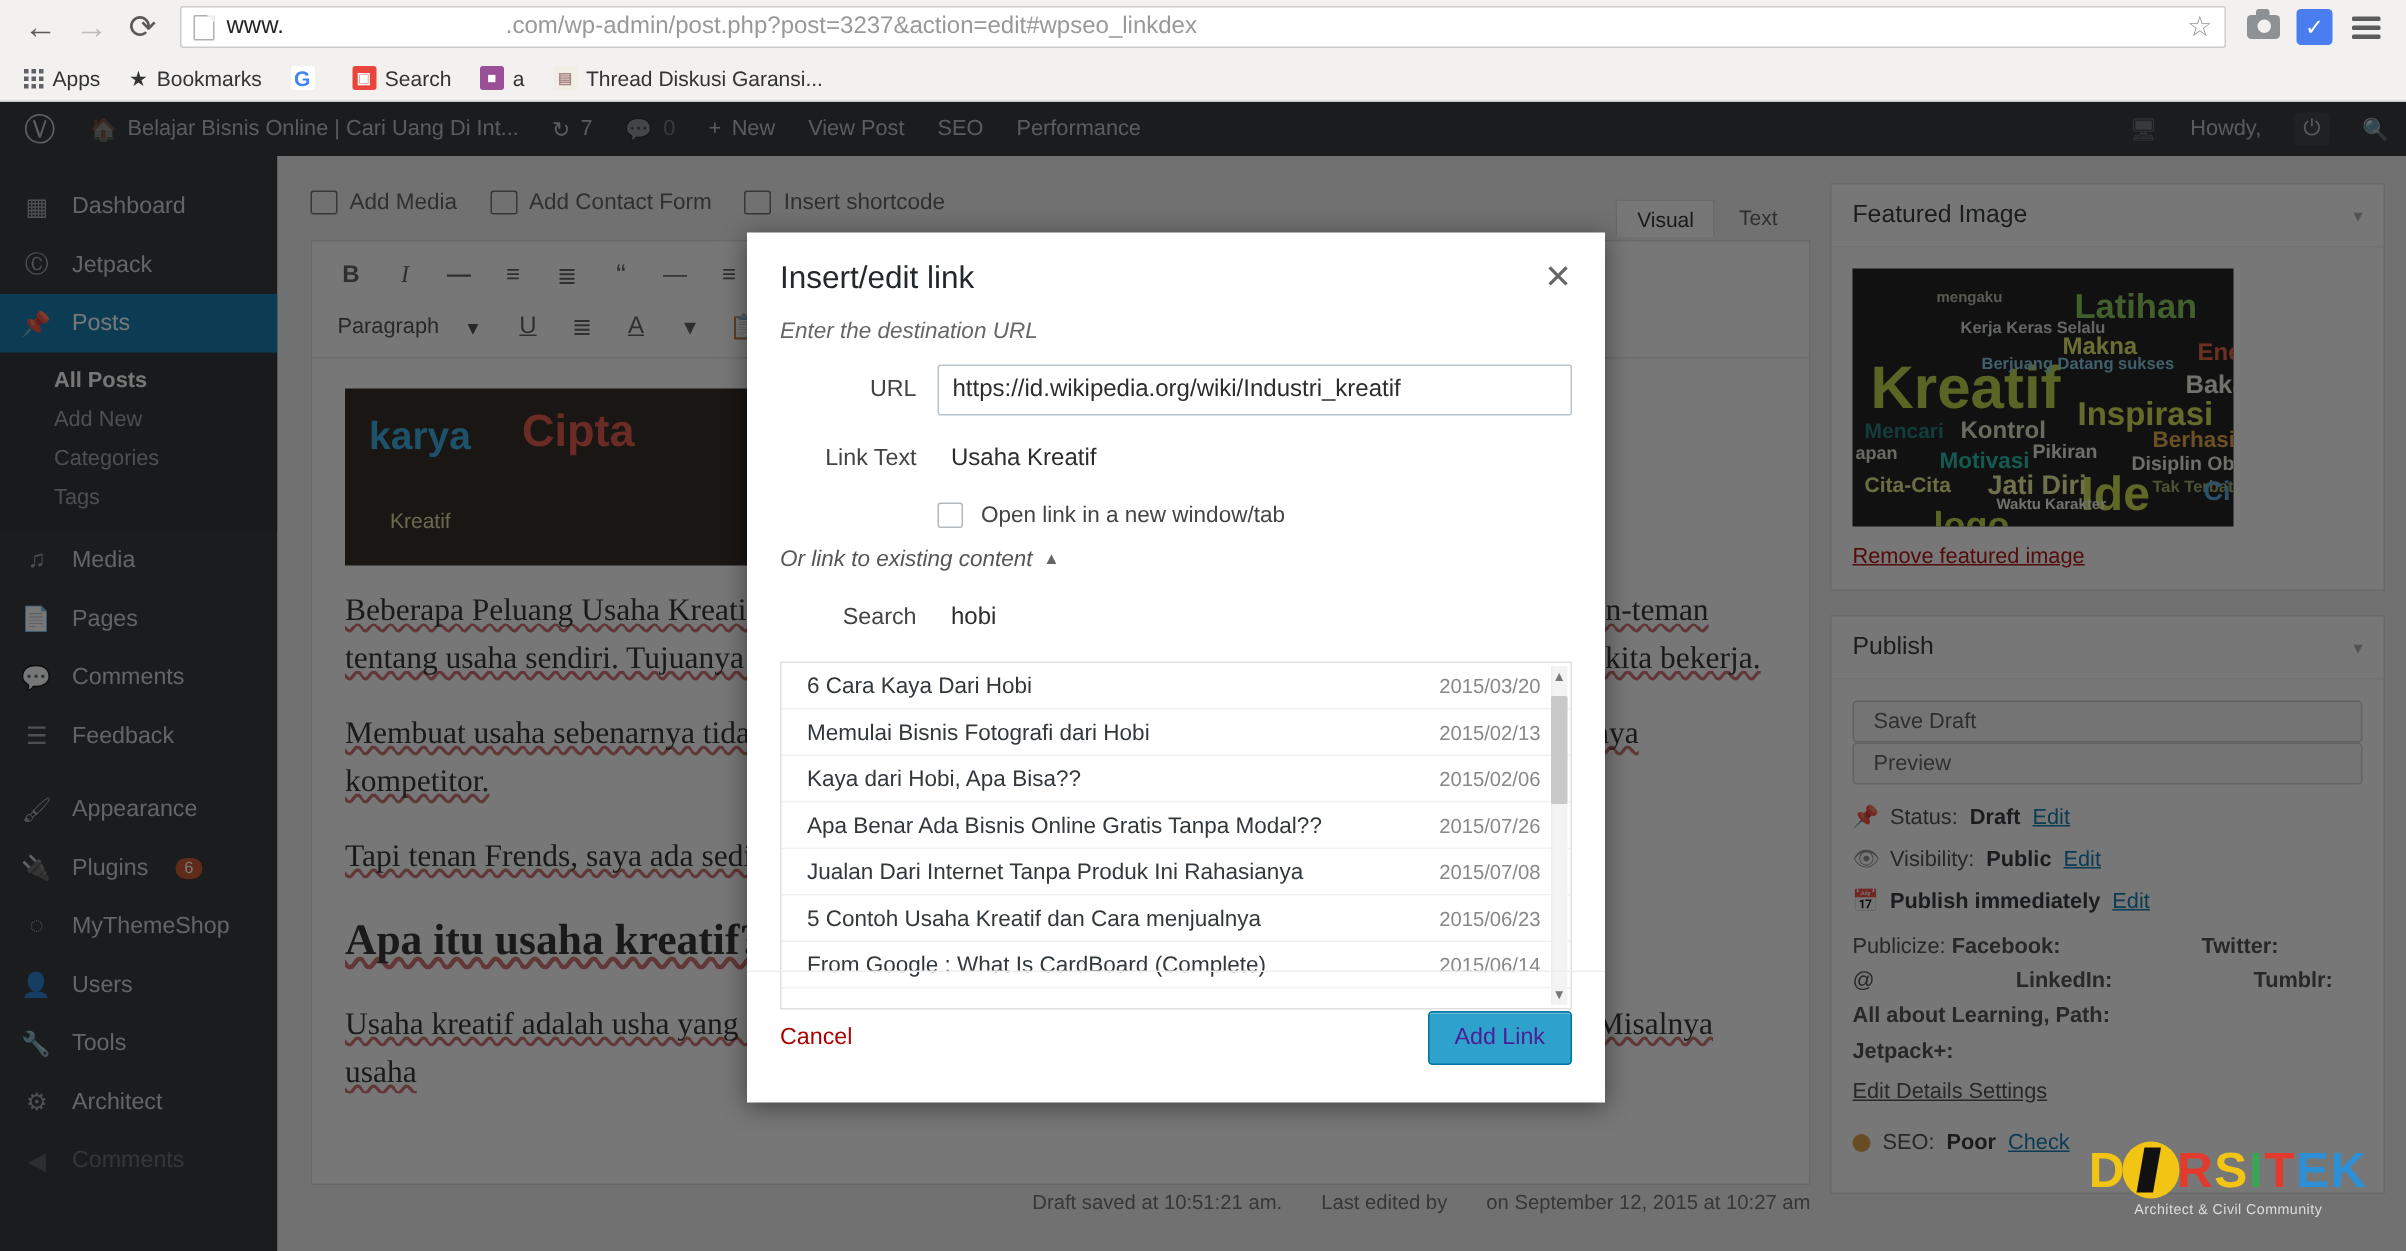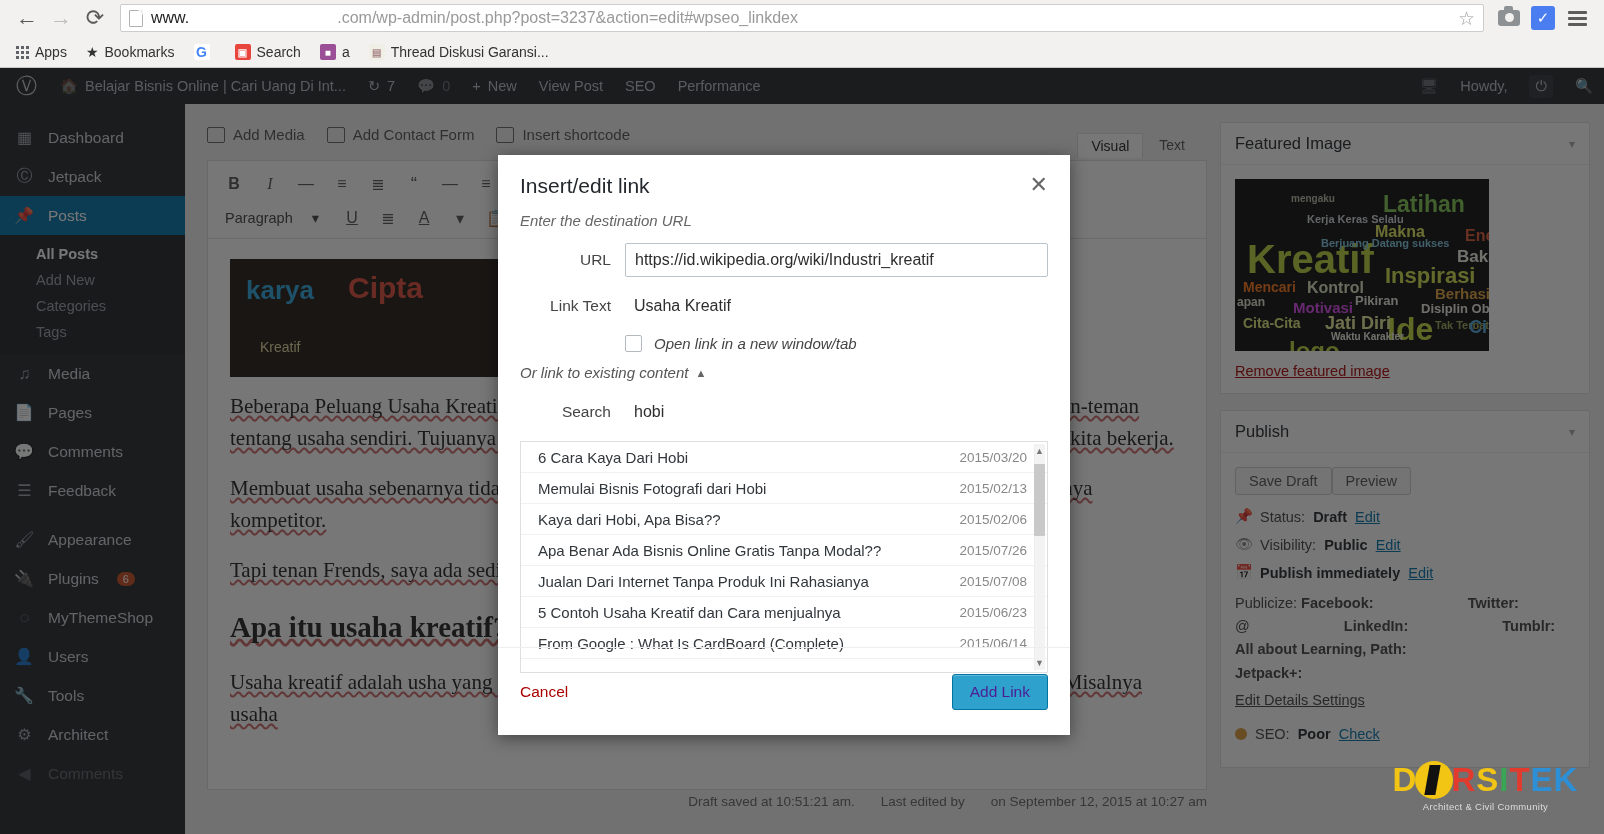--- a/index.html
+++ b/index.html
@@ -176,21 +176,21 @@
   .mb-head {
     height: 42px; display: flex; align-items: center; justify-content: space-between;
     padding: 0 14px; border-bottom: 1px solid #eee; font-size: 16.5px; color: #23282d;
   }
   .mb-body { padding: 14px; }
   .feat-img {
     width: 254px; height: 172px; background: #0d0d0d; position: relative; overflow: hidden;
   }
   .wc { position: absolute; font-family: "Liberation Sans", sans-serif; font-weight: bold; white-space: nowrap; }
   .link-red { color: #a00; text-decoration: underline; display:inline-block; margin-top: 12px; font-size: 14.5px;}
-  .pub-actions { display: flex; justify-content: flex-start; margin-bottom: 13px; }
+  .pub-actions { display: flex; justify-content: flex-start; margin-bottom: 13px; flex-direction: column; }
   .btn-sec {
     background: #f7f7f7; border: 1px solid #ccc; border-radius: 3px;
     padding: 5px 13px; font-size: 14.5px; color: #555;
   }
   .pub-line { display: flex; align-items: center; gap: 8px; margin-bottom: 11px; font-size: 14.5px; }
   .pub-line .pl-ico { width: 17px; text-align:center; color: #888; flex:none; }
   .pub-line b { font-weight: bold; color: #23282d; }
   .edit-link { color: #0073aa; text-decoration: underline; }
   .publicize { font-size: 14.5px; line-height: 1.6; color:#444; }
   .blank-inline { display:inline-block; min-width: 86px; }
@@ -226,21 +226,21 @@
   .modal-body { padding: 14px 22px 0 22px; }
   .hint-italic { font-style: italic; color: #666; font-size: 15px; margin-bottom: 14px; }
   .frow { display: flex; align-items: center; margin-bottom: 12px; }
   .flabel { width: 105px; text-align: right; padding-right: 14px; font-size: 15.5px; color: #444; flex:none; }
   .finput {
     flex: 1; height: 34px; border: 1px solid #b9c4cc; border-radius: 2px;
     padding: 0 9px; font-size: 16px; color: #2d2d2d; display: flex; align-items: center;
     font-family: "Liberation Sans", sans-serif;
   }
   .finput.plain { border: none; border-bottom: 1px solid transparent; }
-  .cbrow { display: flex; align-items: center; margin-bottom: 5px; padding-left: 105px; font-style: italic; }
+  .cbrow { display: flex; align-items: center; margin-bottom: 5px; padding-left: 105px; }
   .cbox { width: 17px; height: 17px; border: 1px solid #b4b9be; background:#fff; border-radius: 2px; margin-right: 12px; flex:none;}
   .sect-toggle { font-style: italic; color: #555; font-size: 15px; margin: 12px 0 14px 0; display:flex; align-items:center; gap:7px;}
   .caret-up { font-size: 11px; color: #666; }
   .results {
     border: 1px solid #dfdfdf; border-top: 1px solid #dfdfdf; height: 232px;
     position: relative; overflow: hidden; background: #fff; margin-bottom: 0;
   }
   .res-row {
     display: flex; align-items: center; justify-content: space-between;
     height: 31px; padding: 0 20px 0 17px; font-size: 15px; color: #32373c;
@@ -513,28 +513,28 @@
         <div class="mb-head">
           <span>Featured Image</span>
           <span style="color:#aaa;font-size:12px;">▾</span>
         </div>
         <div class="mb-body">
           <div class="feat-img" id="feat-cloud">
               <span class="wc" style="left: 12px; top: 58px; color: rgb(185, 209, 58); font-size: 40px;">Kreatif</span>
               <span class="wc" style="left: 148px; top: 12px; color: rgb(126, 200, 80); font-size: 23px;">Latihan</span>
               <span class="wc" style="left: 150px; top: 84px; color: rgb(207, 224, 74); font-size: 22px;">Inspirasi</span>
               <span class="wc" style="left: 152px; top: 132px; color: rgb(201, 220, 60); font-size: 32px;">Ide</span>
-              <span class="wc" style="left: 58px; top: 120px; color: #d946ef; font-size: 15px;">Motivasi</span>
+              <span class="wc" style="left: 58px; top: 120px; color: #14b8a6; font-size: 15px;">Motivasi</span>
               <span class="wc" style="left: 72px; top: 100px; color: rgb(217, 228, 194); font-size: 16px;">Kontrol</span>
               <span class="wc" style="left: 222px; top: 68px; color: rgb(242, 242, 232); font-size: 17px;">Bakat</span>
               <span class="wc" style="left: 8px; top: 136px; color: rgb(223, 232, 122); font-size: 14px;">Cita-Cita</span>
               <span class="wc" style="left: 90px; top: 134px; color: rgb(233, 238, 154); font-size: 18px;">Jati Diri</span>
               <span class="wc" style="left: 200px; top: 106px; color: rgb(226, 161, 60); font-size: 15px;">Berhasil</span>
               <span class="wc" style="left: 186px; top: 122px; color: rgb(236, 234, 223); font-size: 13px;">Disiplin Obsesi</span>
-              <span class="wc" style="left: 8px; top: 100px; color: #f97316; font-size: 14px;">Mencari</span>
+              <span class="wc" style="left: 8px; top: 100px; color: #0f766e; font-size: 14px;">Mencari</span>
               <span class="wc" style="left: 56px; top: 14px; color: rgb(185, 185, 168); font-size: 10px;">mengaku</span>
               <span class="wc" style="left: 72px; top: 34px; color: rgb(207, 212, 216); font-size: 11px;">Kerja Keras Selalu</span>
               <span class="wc" style="left: 230px; top: 48px; color: rgb(224, 90, 51); font-size: 16px;">Energi</span>
               <span class="wc" style="left: 140px; top: 44px; color: rgb(226, 234, 94); font-size: 16px;">Makna</span>
               <span class="wc" style="left: 86px; top: 58px; color: rgb(126, 199, 224); font-size: 11px;">Berjuang Datang sukses</span>
               <span class="wc" style="left: 54px; top: 158px; color: rgb(185, 209, 58); font-size: 24px;">logo</span>
               <span class="wc" style="left: 96px; top: 152px; color: rgb(240, 240, 230); font-size: 10px;">Waktu Karakter</span>
               <span class="wc" style="left: 200px; top: 140px; color: rgb(154, 168, 92); font-size: 11px;">Tak Terbatas</span>
               <span class="wc" style="left: 234px; top: 138px; color: rgb(78, 168, 224); font-size: 18px;">Ci</span>
               <span class="wc" style="left: 120px; top: 114px; color: rgb(232, 232, 221); font-size: 13px;">Pikiran</span>

